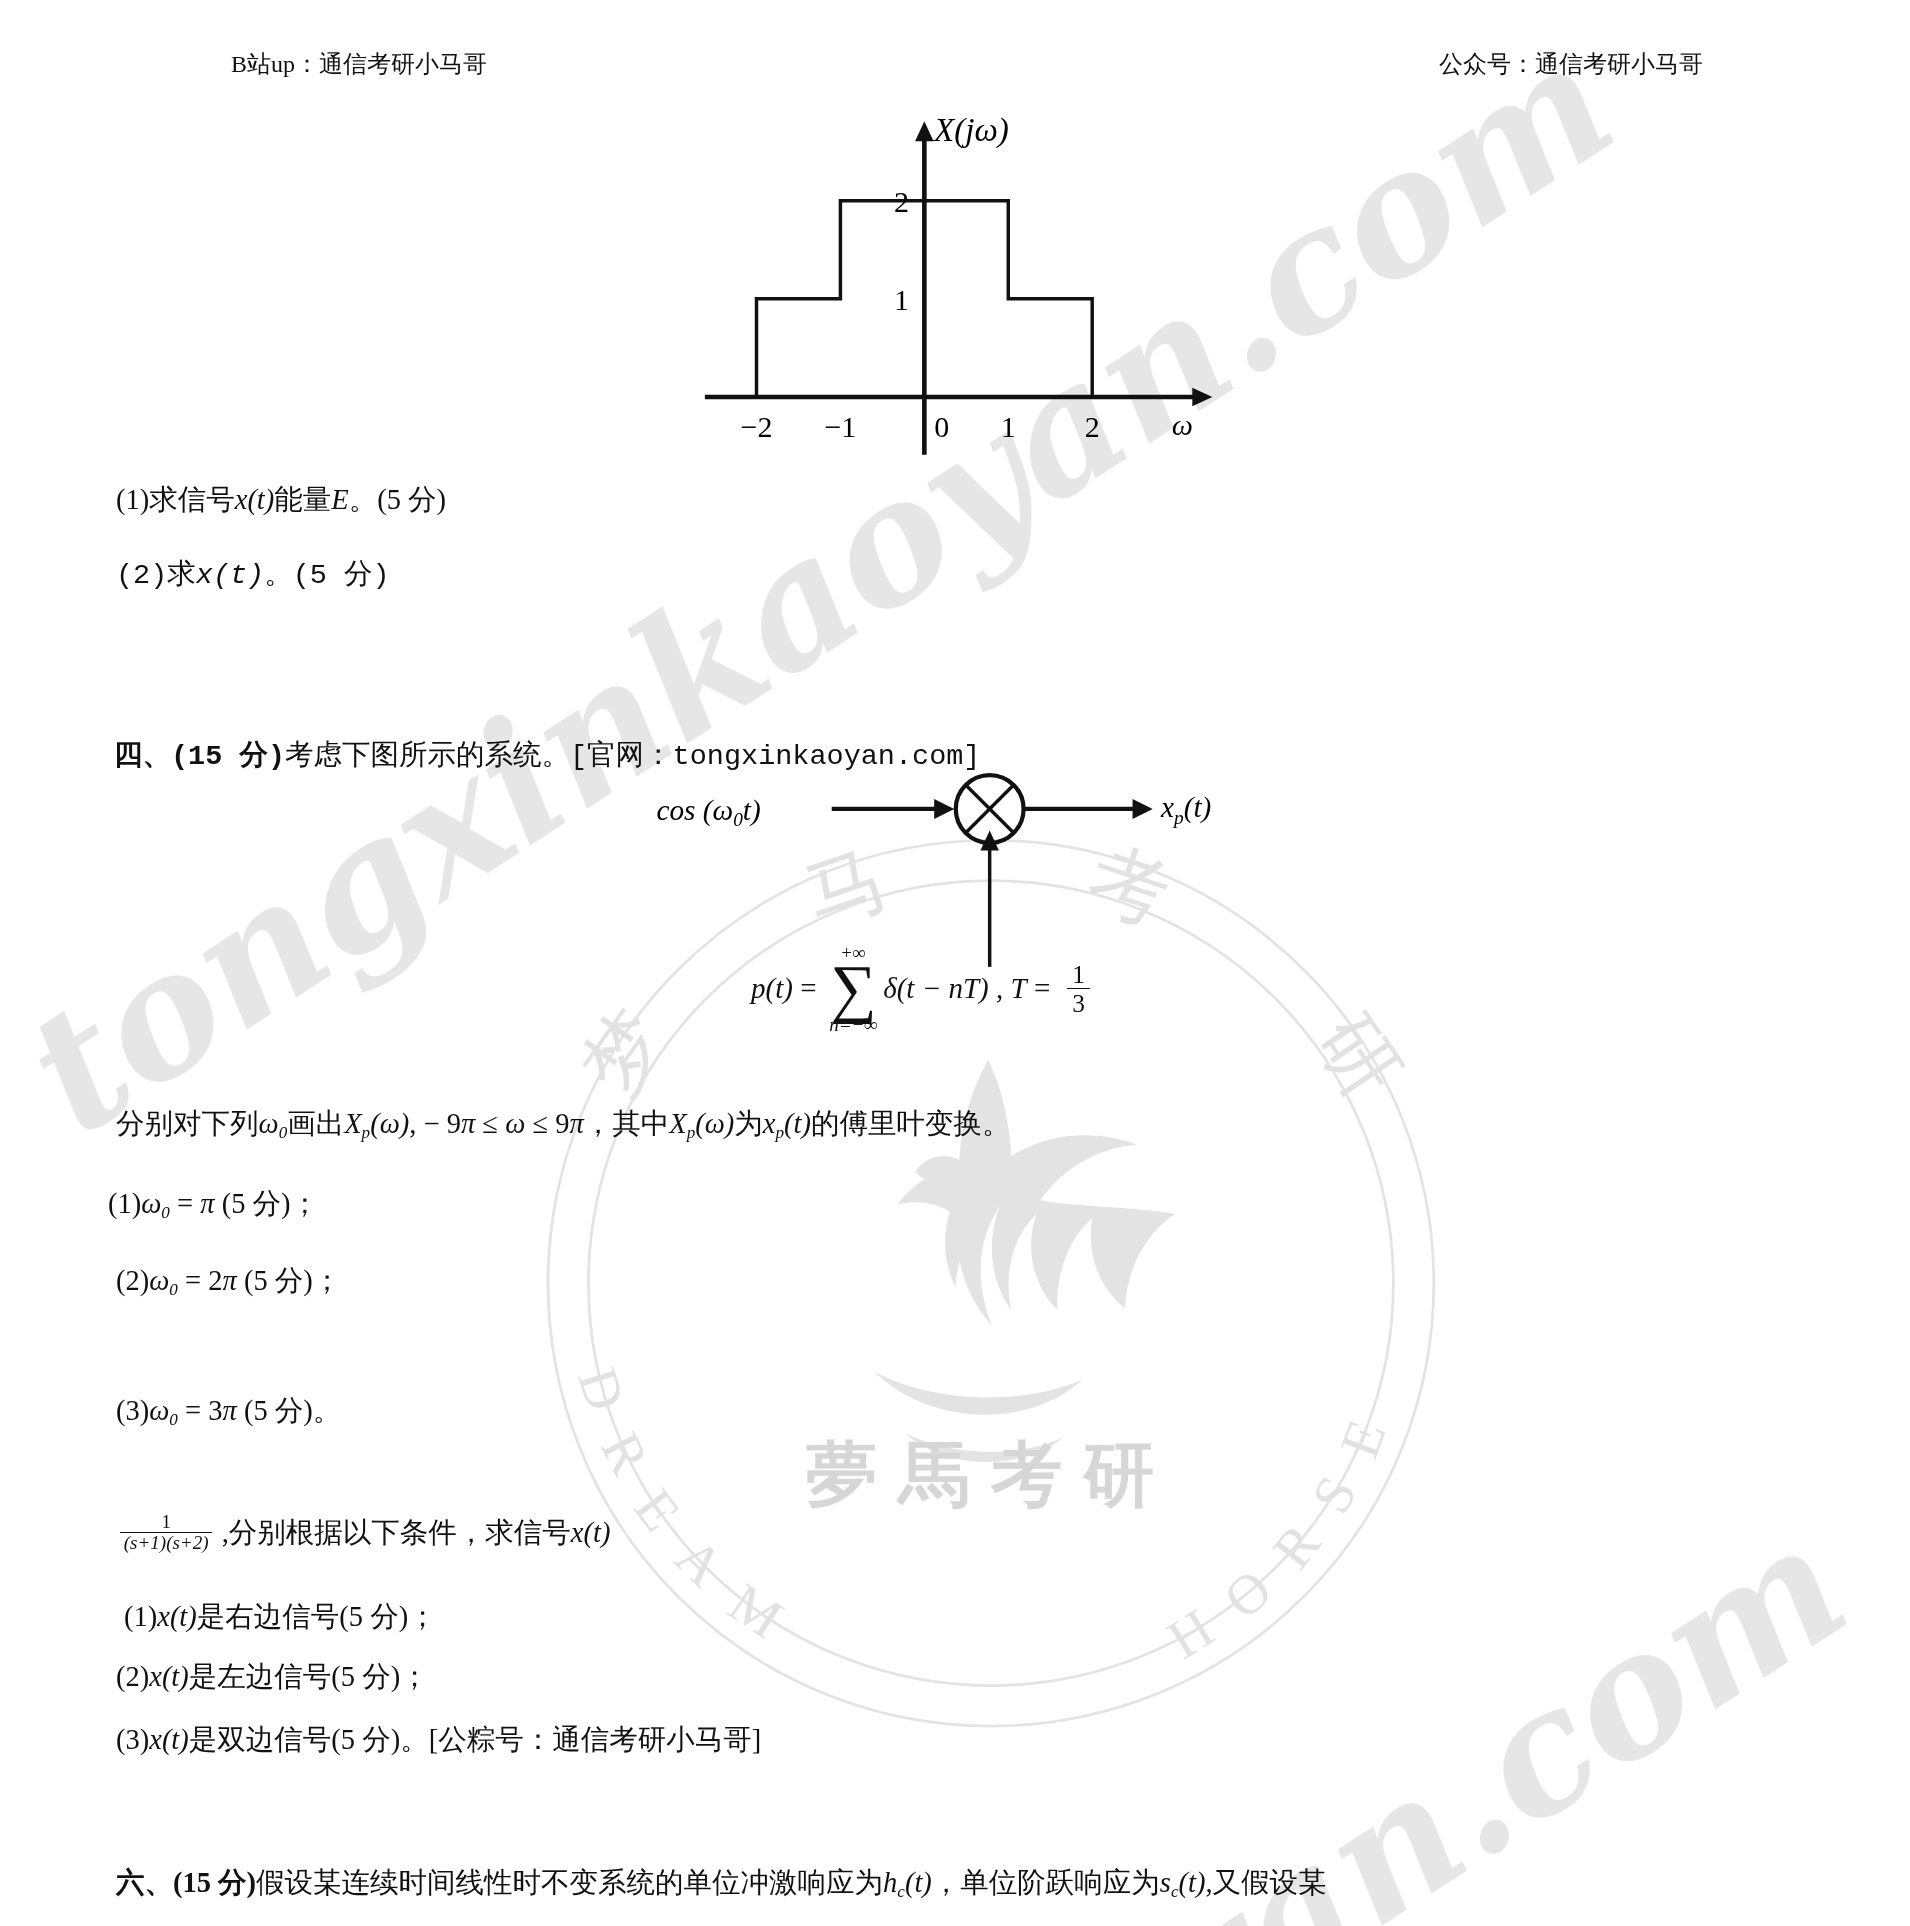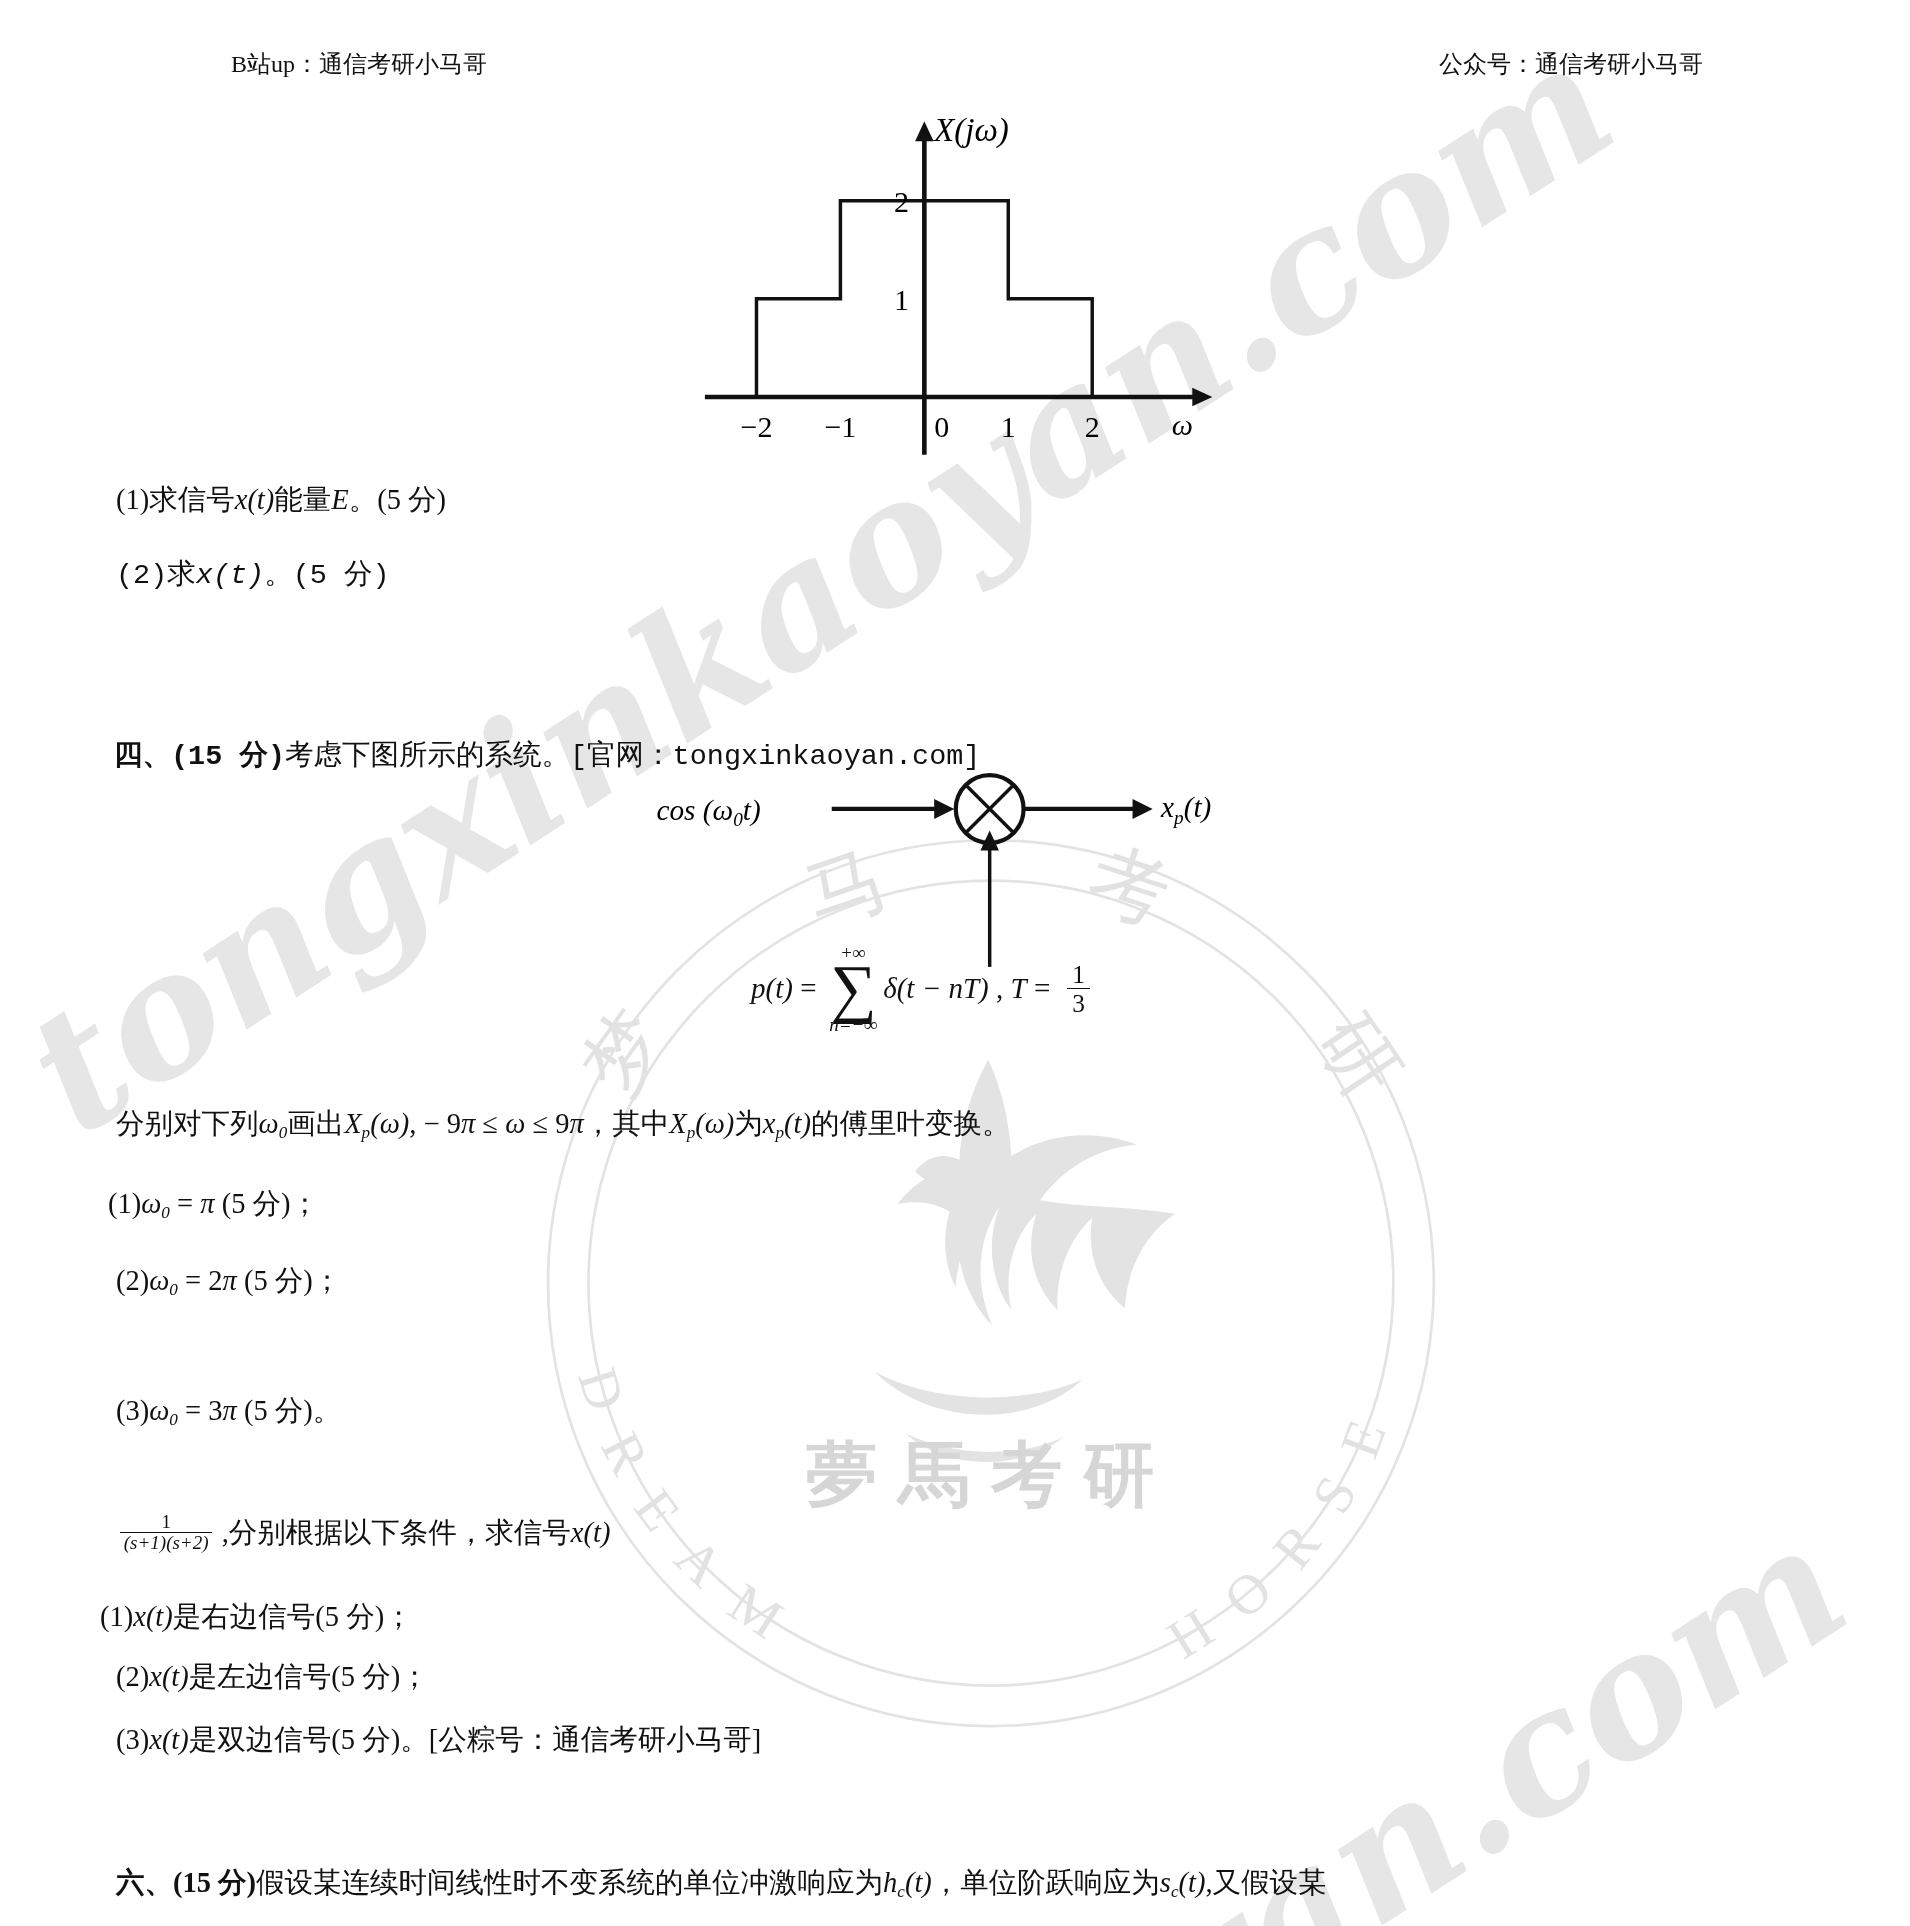--- a/index.html
+++ b/index.html
@@ -145,21 +145,21 @@
     <div class="abs body-line" style="left:116px;top:1263px;"><span class="seg seg-r">(2)</span><span class="seg seg-m">ω</span><sub class="seg seg-sub">0</sub><span class="seg seg-r"> = 2</span><span class="seg seg-m">π</span><span class="seg seg-r"> (5 分)；</span></div>
     <div class="abs body-line" style="left:116px;top:1393px;text-align:right;"><span class="seg seg-r">(3)</span><span class="seg seg-m">ω</span><sub class="seg seg-sub">0</sub><span class="seg seg-r"> = 3</span><span class="seg seg-m">π</span><span class="seg seg-r"> (5 分)。</span></div>
 
     <div class="abs mathrow body-line" style="left:116px;top:1492px;height:81px;">
       <span class="frac small">
         <span class="num">1</span>
         <span class="den seg-m">(s+1)(s+2)</span>
       </span>
       <span><span class="seg seg-r">,分别根据以下条件，求信号</span><span class="seg seg-m">x(t)</span></span>
     </div>
-    <div class="abs body-line" style="left:100px;top:1599px;"><span class="seg seg-r">(1)</span><span class="seg seg-m">x(t)</span><span class="seg seg-r">是右边信号(5 分)；</span></div>
+    <div class="abs body-line" style="left:124px;top:1599px;"><span class="seg seg-r">(1)</span><span class="seg seg-m">x(t)</span><span class="seg seg-r">是右边信号(5 分)；</span></div>
     <div class="abs body-line" style="left:116px;top:1659px;text-align:right;"><span class="seg seg-r">(2)</span><span class="seg seg-m">x(t)</span><span class="seg seg-r">是左边信号(5 分)；</span></div>
     <div class="abs body-line" style="left:116px;top:1722px;"><span class="seg seg-r">(3)</span><span class="seg seg-m">x(t)</span><span class="seg seg-r">是双边信号(5 分)。[公粽号：通信考研小马哥]</span></div>
 
     <div class="abs body-line" style="left:116px;top:1865px;"><span class="seg seg-b">六、(15 分)</span><span class="seg seg-r">假设某连续时间线性时不变系统的单位冲激响应为</span><span class="seg seg-m">h</span><sub class="seg seg-sub">c</sub><span class="seg seg-m">(t)</span><span class="seg seg-r">，单位阶跃响应为</span><span class="seg seg-m">s</span><sub class="seg seg-sub">c</sub><span class="seg seg-m">(t)</span><span class="seg seg-r">,又假设某</span></div>
 
   </div>
 </div>
 
 
 </body></html>

